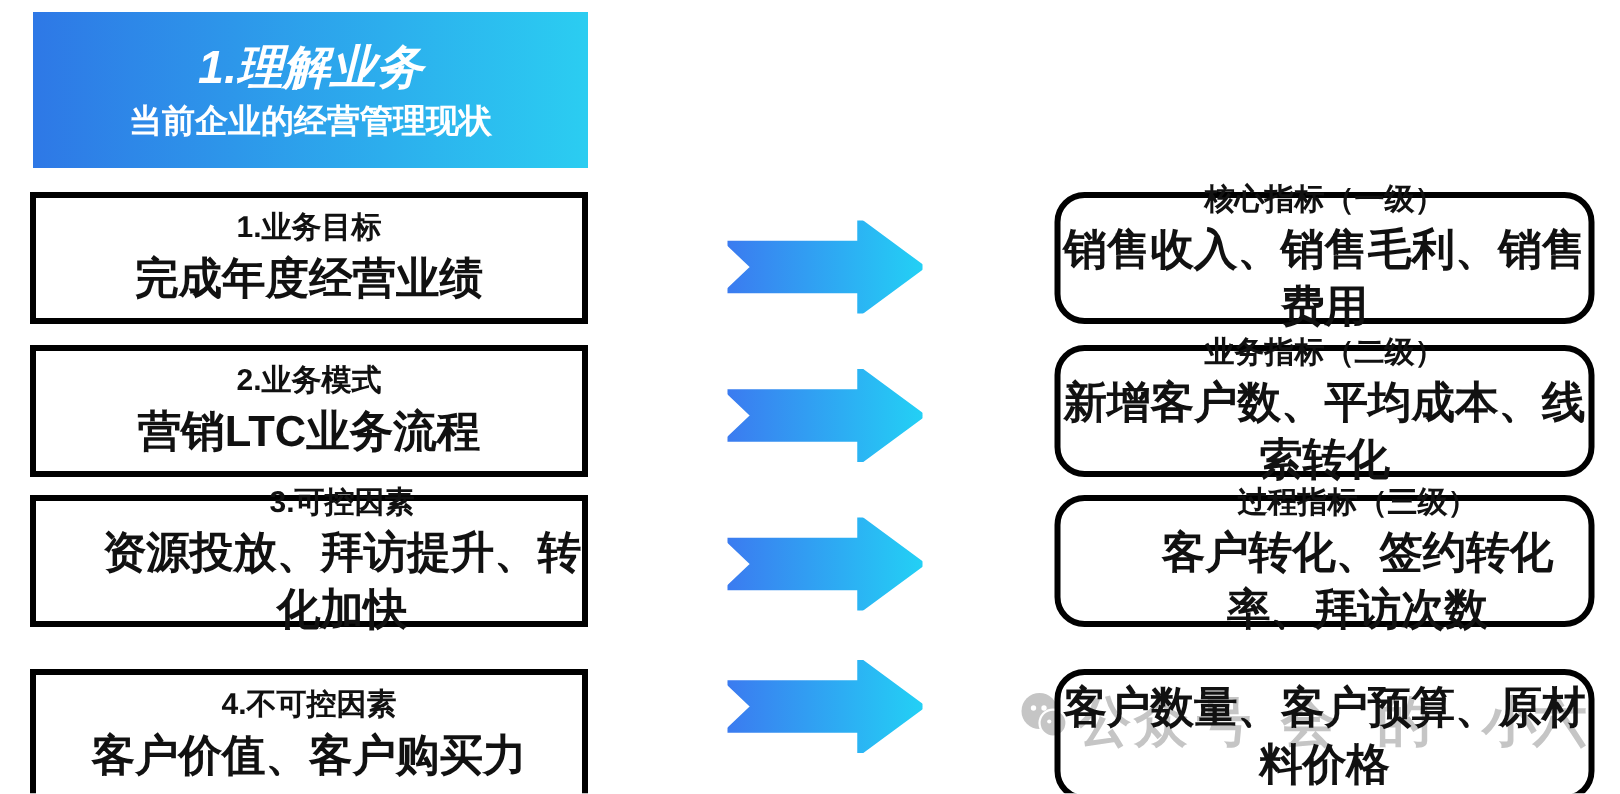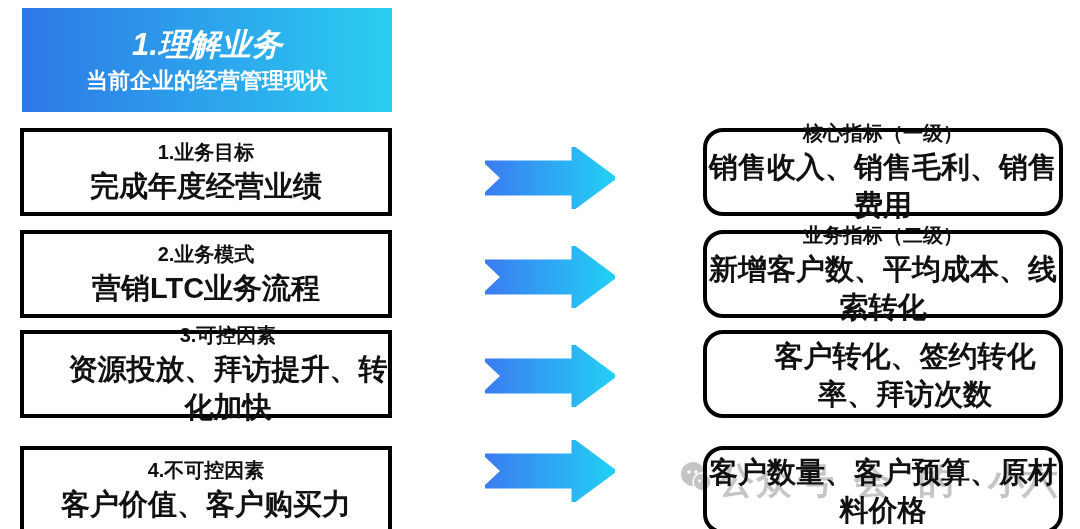--- a/index.html
+++ b/index.html
@@ -96,20 +96,21 @@
 
   <div class="box rcol row0">
     <div class="b-title">核心指标（一级）</div>
     <div class="b-desc">销售收入、销售毛利、销售费用</div>
   </div>
   <div class="box rcol row1">
     <div class="b-title">业务指标（二级）</div>
     <div class="b-desc">新增客户数、平均成本、线索转化</div>
   </div>
   <div class="box rcol row2">
+    <div class="b-title">过程指标（三级）</div>
     <div class="b-desc">客户转化、签约转化率、拜访次数</div>
   </div>
   <div class="box rcol row3">
     <div class="b-desc">客户数量、客户预算、原材料价格</div>
   </div>
 
   <svg class="arrow a0" viewBox="0 0 130 62">
     <defs>
         <linearGradient id="ag0" x1="0" y1="0" x2="1" y2="0">
       <stop offset="0" stop-color="#3B7BF0"></stop>

